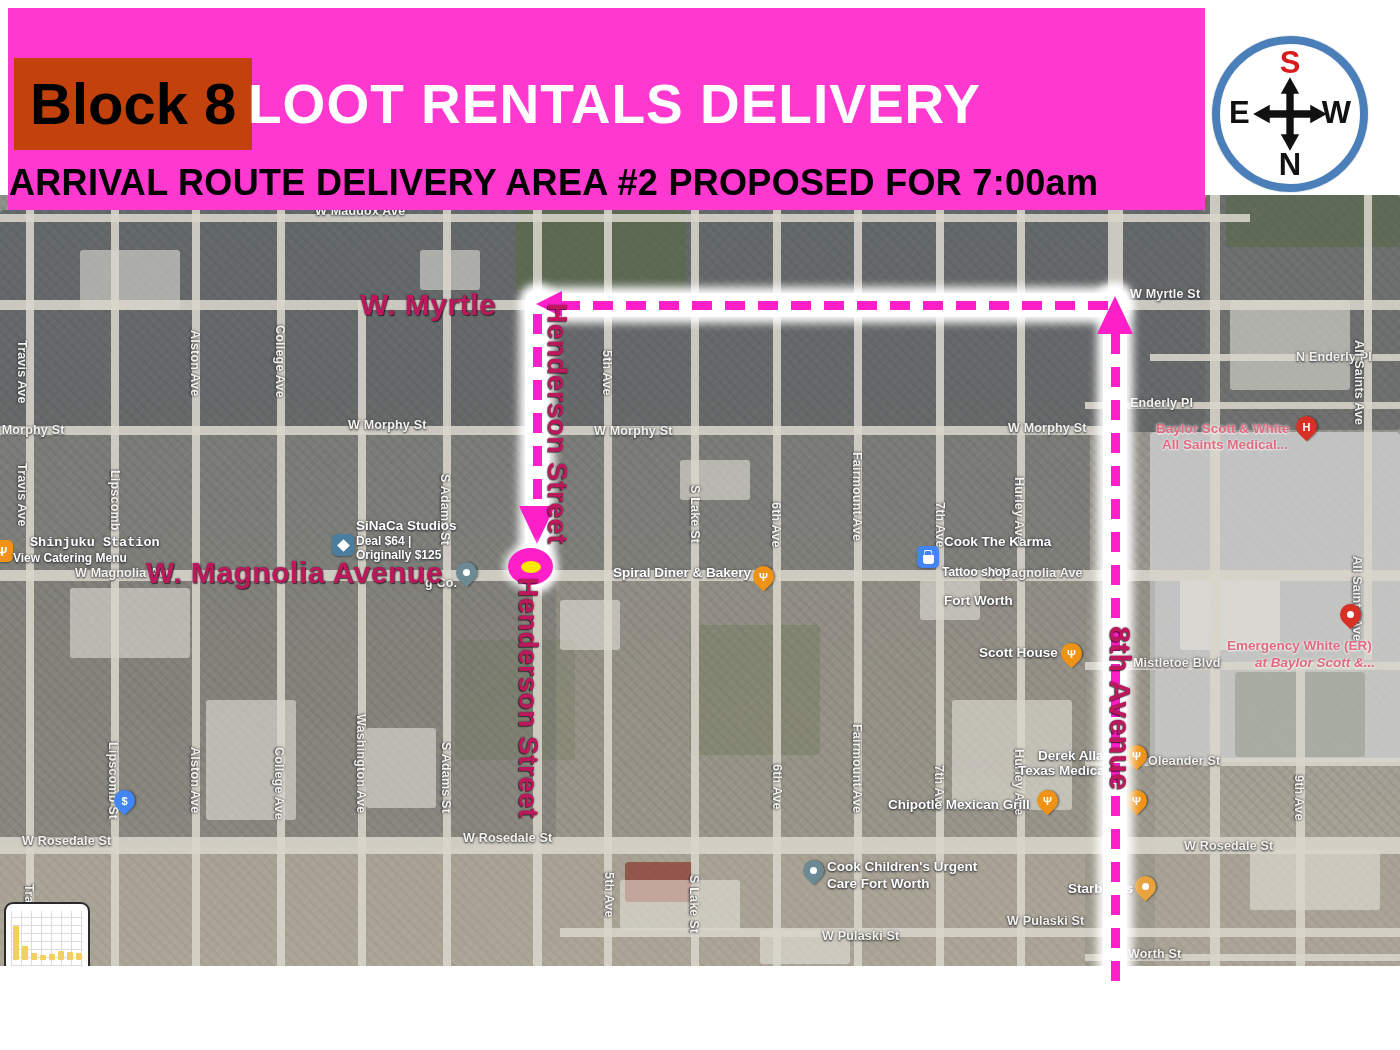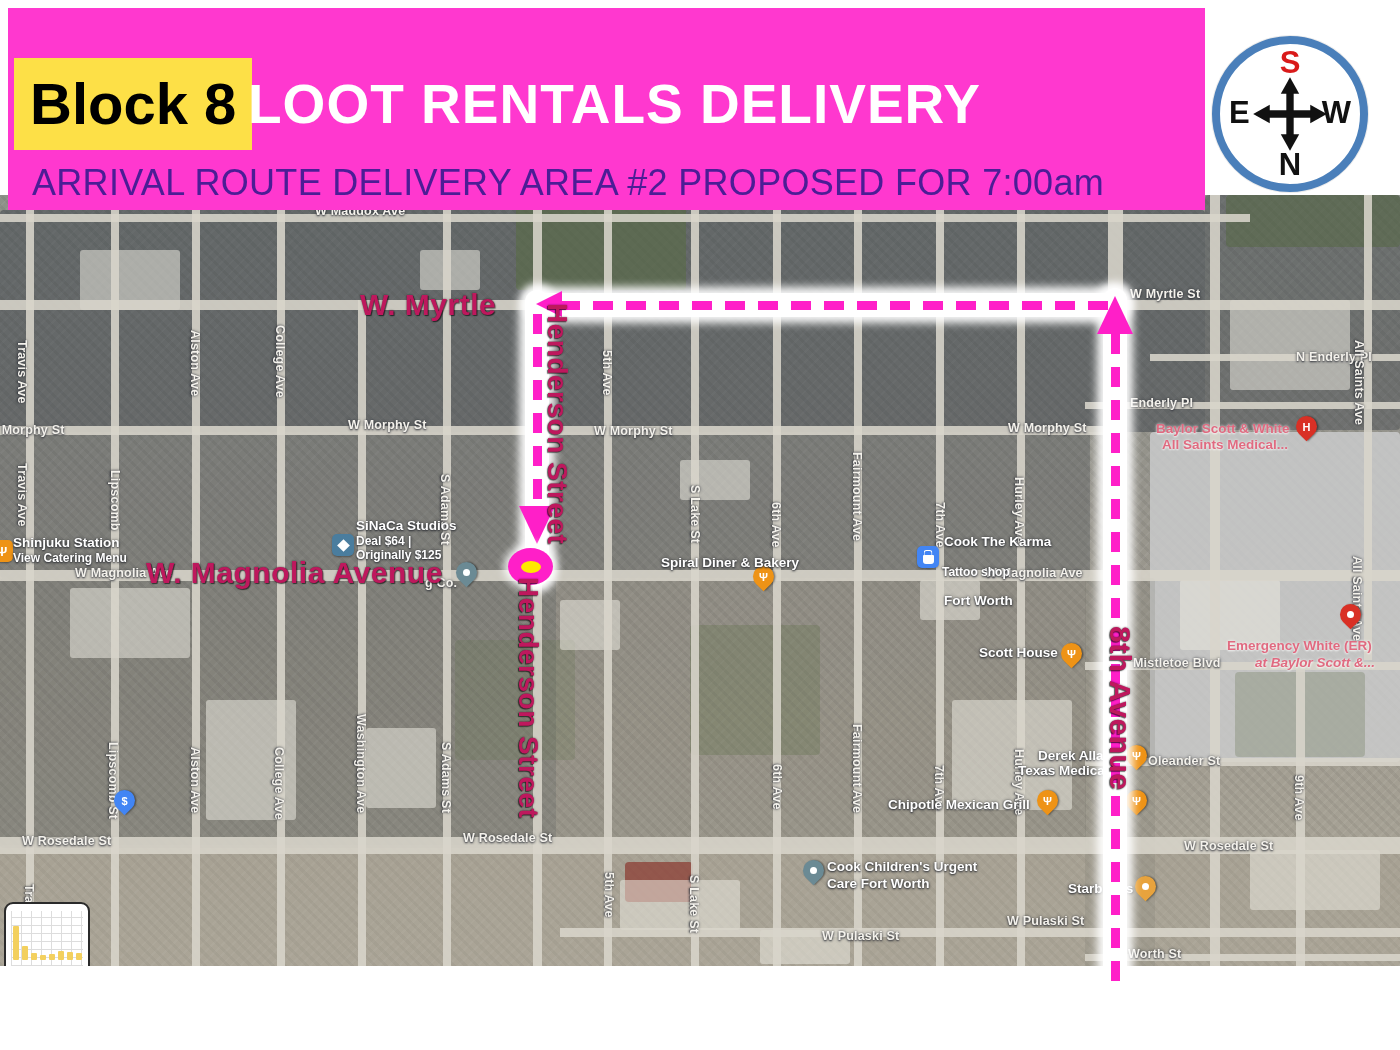--- a/index.html
+++ b/index.html
@@ -54,21 +54,21 @@
   #annos{position:absolute;inset:0;z-index:12;pointer-events:none}
   .anno{position:absolute;color:#be185d;font-weight:bold;white-space:nowrap;
        text-shadow:0 0 2px rgba(0,0,0,.6),1px 1px 1px rgba(0,0,0,.55);letter-spacing:.5px}
   .anno.v{writing-mode:vertical-rl}
 
   
   #banner{position:absolute;left:8px;top:8px;width:1197px;height:202px;z-index:20}
   #block8{position:absolute;left:6px;top:50px;padding:8px 16px;color:#000;
        font-size:58px;font-weight:bold;line-height:76px}
   #banner-title{position:absolute;left:240px;top:64px;font-size:55px;font-weight:bold;color:#fff;letter-spacing:1px}
-  #banner-sub{position:absolute;left:24px;top:154px;font-size:36px;font-weight:normal;color:#4c1d95;letter-spacing:.3px}
+  #banner-sub{position:absolute;left:1px;top:154px;font-size:36px;font-weight:bold;color:#000000;letter-spacing:.3px}
 
   
   #compass{position:absolute;left:1212px;top:36px;width:140px;height:140px;background:#fff;
        border-radius:50%;z-index:20;box-shadow:0 0 0 1px rgba(0,0,0,.08)}
   #compass .letter{position:absolute;font-size:31px;font-weight:bold;color:#111}
   #compass .letter.top{left:50%;top:1px;transform:translateX(-50%)}
   #compass .letter.bottom{left:50%;bottom:1px;transform:translateX(-50%)}
   #compass .letter.left{left:9px;top:50%;transform:translateY(-54%)}
   #compass .letter.right{right:9px;top:50%;transform:translateY(-54%)}
   #compass svg{position:absolute;left:50%;top:50%;transform:translate(-50%,-50%)}
@@ -188,37 +188,37 @@
       <div class="street-label v" style="left: 933px; top: 307px;">7th Ave</div>
       <div class="street-label v" style="left: 932px; top: 570px;">7th Ave</div>
       <div class="street-label v" style="left: 1012px; top: 282px;">Hurley Ave</div>
       <div class="street-label v" style="left: 1012px; top: 554px;">Hurley Ave</div>
       <div class="street-label v" style="left: 1292px; top: 580px;">9th Ave</div>
       <div class="street-label v" style="left: 1352px; top: 145px;">All Saints Ave</div>
       <div class="street-label v" style="left: 1350px; top: 361px;">All Saints Ave</div>
       <div class="badge" style="left: -9px; top: 345px; background: rgb(238, 147, 22);">
         <span>Ψ</span>
       </div>
-      <div class="poi-line" style="left: 13px; top: 340px;">Shinjuku Station</div>
+      <div class="poi-line" style="left: 30px; top: 340px; font-family: Liberation Mono, monospace;">Shinjuku Station</div>
       <div class="poi-line small" style="left: 13px; top: 356px;">View Catering Menu</div>
       <div class="badge" style="left: 332px; top: 339px; background: rgb(74, 125, 158);">
         <span class="" style="display: flex;">
           <span class="glyph-diamond"></span>
         </span>
       </div>
       <div class="poi-line" style="left: 356px; top: 323px;">SiNaCa Studios</div>
       <div class="poi-line small" style="left: 356px; top: 339px;">Deal $64 |</div>
       <div class="poi-line small" style="left: 356px; top: 353px;">Originally $125</div>
       <div class="pin" style="left: 456px; top: 367px; background: rgb(107, 138, 148);">
         <span class="dot"></span>
       </div>
       <div class="pin" style="left: 753px; top: 371px; background: rgb(238, 147, 22);">
         <span>Ψ</span>
       </div>
-      <div class="poi-line" style="left: 613px; top: 360px; margin-left: 48px;">Spiral Diner &amp; Bakery</div>
+      <div class="poi-line" style="left: 613px; top: 370px;">Spiral Diner &amp; Bakery</div>
       <div class="badge" style="left: 917px; top: 351px; background: rgb(66, 133, 244);">
         <span style="display: flex; justify-content: center;">
           <span class="glyph-bag"></span>
         </span>
       </div>
       <div class="poi-line" style="left: 944px; top: 339px;">Cook The Karma</div>
       <div class="poi-line" style="left: 944px; top: 355px; margin-top: 43px;">Fort Worth</div>
       <div class="poi-line small" style="left: 942px; top: 370px;">Tattoo shop</div>
       <div class="pin" style="left: 1296px; top: 221px; background: rgb(217, 48, 37);">
         <span>H</span>
@@ -289,21 +289,21 @@
   </div>
 <div id="annos">
     <div class="anno" style="left: 360px; top: 288px; font-size: 30px;">W. Myrtle</div>
     <div class="anno" style="left: 146px; top: 556px; font-size: 30px;">W. Magnolia Avenue</div>
     <div class="anno v" style="left: 541px; top: 303px; font-size: 28px;">Henderson Street</div>
     <div class="anno v" style="left: 512px; top: 577px; font-size: 28px;">Henderson Street</div>
     <div class="anno v" style="left: 1103px; top: 626px; font-size: 30px;">8th Avenue</div>
   </div>
 
 <div id="banner" style="background: rgb(255, 56, 207);">
-  <div id="block8" style="background: #fde047;">Block 8</div>
+  <div id="block8" style="background: #c2410c;">Block 8</div>
   <div id="banner-title">LOOT RENTALS DELIVERY</div>
   <div id="banner-sub">ARRIVAL ROUTE DELIVERY AREA #2 PROPOSED FOR 7:00am</div>
 </div>
 
 <div id="compass" style="border: 8px solid rgb(74, 127, 186);">
   <span class="letter top" style="color: rgb(217, 26, 26);">S</span>
   <span class="letter bottom">N</span>
   <span class="letter left">E</span>
   <span class="letter right">W</span>
   <svg width="92" height="92" viewBox="0 0 100 100">

